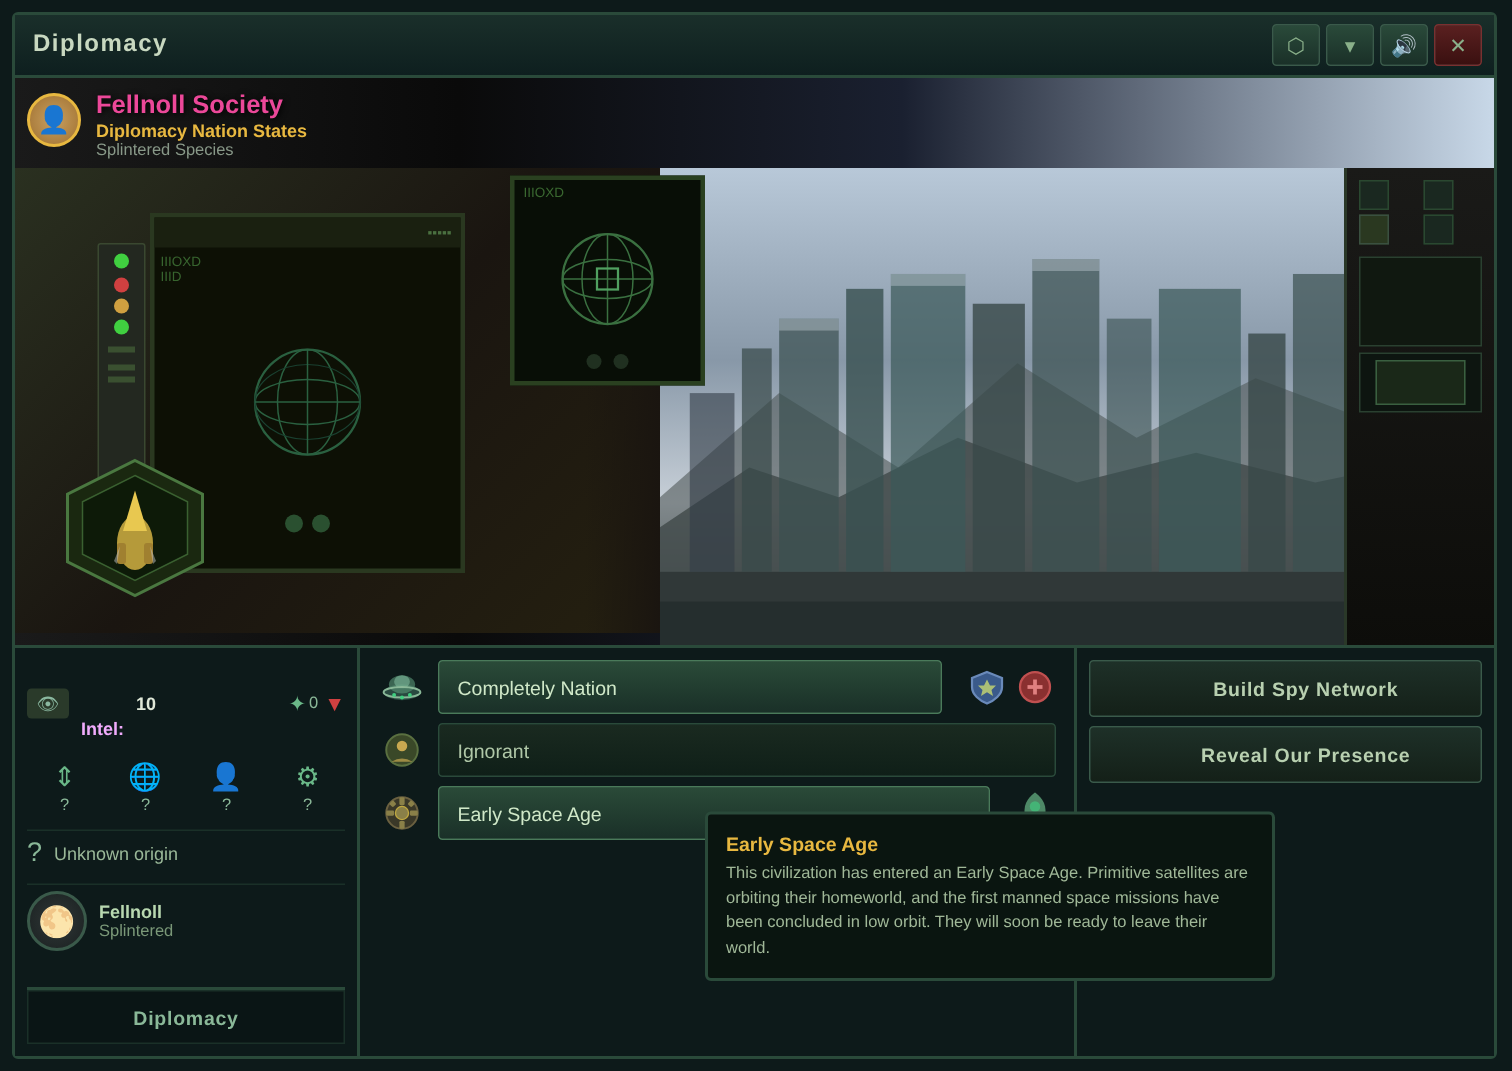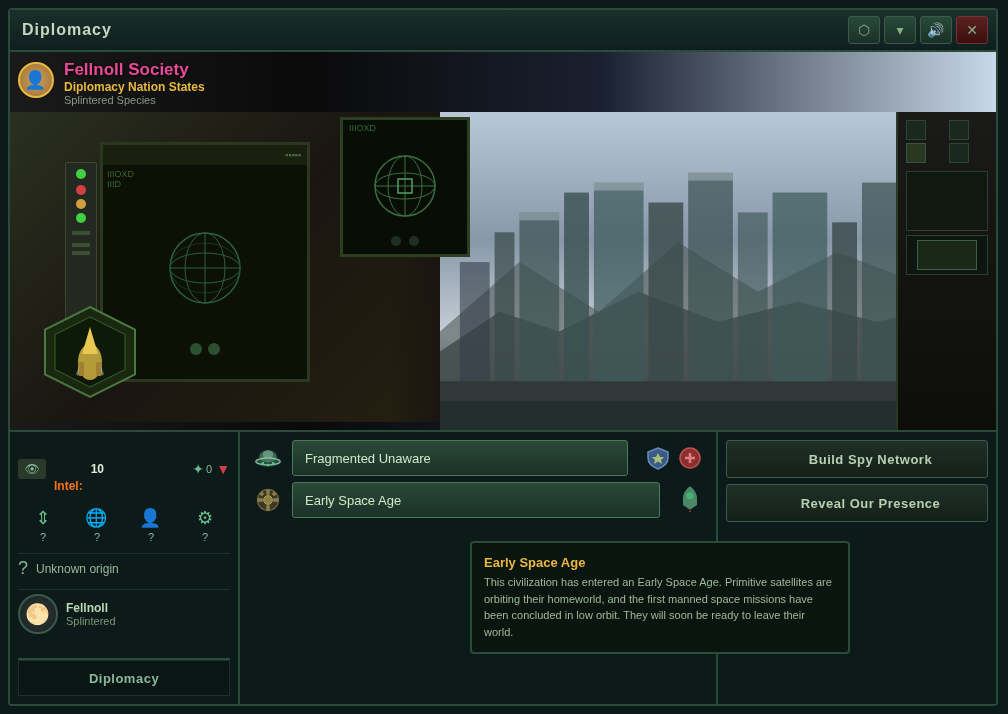--- a/index.html
+++ b/index.html
@@ -132,21 +132,21 @@
       height: 20px;
       background: #2a3a2a;
       border-radius: 3px;
       display: flex;
       align-items: center;
       justify-content: center;
       color: #8ab8a0;
       font-size: 12px;
     }
     .intel-label {
-      color: #f97316;
+      color: #f0abfc;
       font-size: 12px;
       font-weight: bold;
       margin-top: 35px;
     }
     .intel-value {
       color: #e0e8d8;
       font-size: 12px;
       font-weight: bold;
     }
     .status-icons-row {
@@ -583,39 +583,51 @@
               <ellipse cx="16" cy="20" rx="14" ry="6" fill="#6ab898" opacity="0.3"></ellipse>
               <ellipse cx="16" cy="14" rx="10" ry="7" fill="#5a9878" opacity="0.6"></ellipse>
               <ellipse cx="16" cy="12" rx="6" ry="5" fill="#8ac8a8" opacity="0.5"></ellipse>
               <ellipse cx="16" cy="20" rx="14" ry="4" fill="none" stroke="#8ab898" stroke-width="1.5"></ellipse>
               <circle cx="10" cy="22" r="1.5" fill="#40d080"></circle>
               <circle cx="16" cy="24" r="1.5" fill="#40d080"></circle>
               <circle cx="22" cy="22" r="1.5" fill="#40d080"></circle>
             </svg>
           </div>
           <div class="status-btn selected">
-            <span>Fragmented Unaware</span>
+            <span>Completely Nation</span>
           </div>
           <div style="display:flex;gap:4px;margin-left:8px;">
             <div style="width:28px;height:28px;display:flex;align-items:center;justify-content:center;">
               <svg viewBox="0 0 24 24" width="24" height="24">
                 <path d="M12 2 L22 6 L22 12 C22 17 17 21 12 23 C7 21 2 17 2 12 L2 6 Z" fill="#3a5a8a" stroke="#6a8aba" stroke-width="1.5"></path>
                 <polygon points="12,7 14,11 18,11 15,14 16,18 12,15.5 8,18 9,14 6,11 10,11" fill="#c8d870" opacity="0.8"></polygon>
               </svg>
             </div>
             <div style="width:28px;height:28px;display:flex;align-items:center;justify-content:center;">
               <svg viewBox="0 0 24 24" width="24" height="24">
                 <circle cx="12" cy="12" r="10" fill="#8a3030" stroke="#c05050" stroke-width="1.5"></circle>
                 <line x1="7" y1="12" x2="17" y2="12" stroke="#e08080" stroke-width="2.5"></line>
                 <line x1="12" y1="7" x2="12" y2="17" stroke="#e08080" stroke-width="2.5"></line>
               </svg>
             </div>
           </div>
         </div>
 
+        <div class="status-row">
+          <div style="width:32px;height:32px;display:flex;align-items:center;justify-content:center;">
+            <svg viewBox="0 0 32 32" width="28" height="28">
+              <circle cx="16" cy="16" r="12" fill="#3a4828" stroke="#5a7040" stroke-width="1.5"></circle>
+              <circle cx="16" cy="13" r="4" fill="#c8a850"></circle>
+              <path d="M8 25 Q16 20 24 25" fill="#c8a850" opacity="0.7"></path>
+            </svg>
+          </div>
+          <div class="status-btn">
+            <span>Ignorant</span>
+          </div>
+        </div>
 
         <div class="status-row">
           <div style="width:32px;height:32px;display:flex;align-items:center;justify-content:center;">
             <svg viewBox="0 0 32 32" width="28" height="28">
               <circle cx="16" cy="16" r="12" fill="#3a3828" stroke="#6a6040" stroke-width="1.5"></circle>
               <circle cx="16" cy="16" r="5" fill="#8a8048" stroke="#c0a840" stroke-width="1"></circle>
               <rect x="14" y="4" width="4" height="6" rx="1" fill="#8a8048"></rect>
               <rect x="14" y="22" width="4" height="6" rx="1" fill="#8a8048"></rect>
               <rect x="4" y="14" width="6" height="4" rx="1" fill="#8a8048"></rect>
               <rect x="22" y="14" width="6" height="4" rx="1" fill="#8a8048"></rect>

